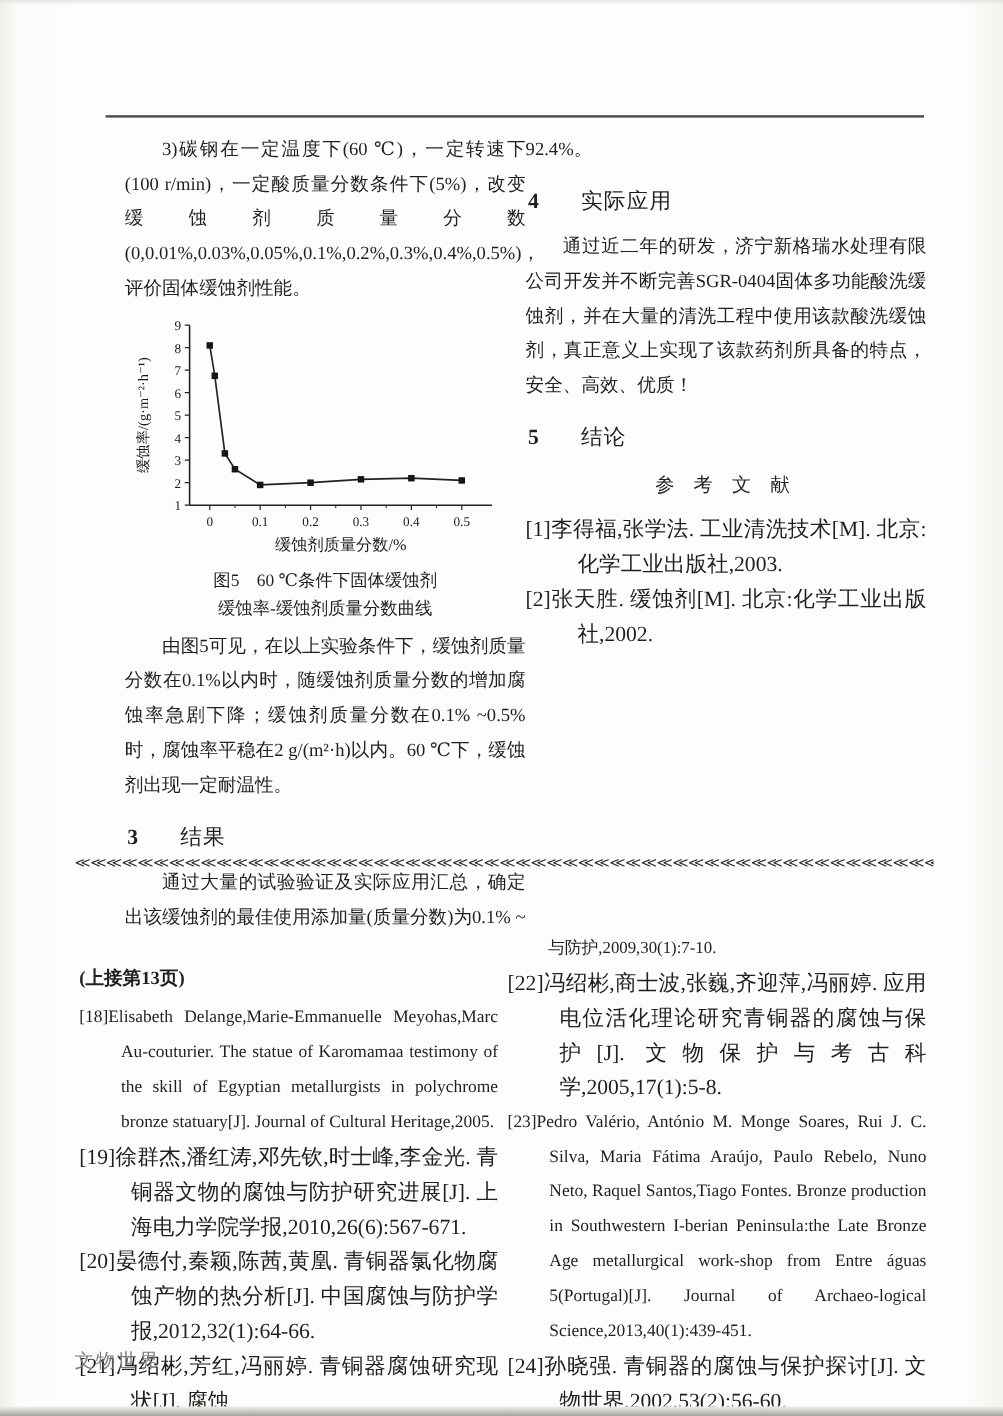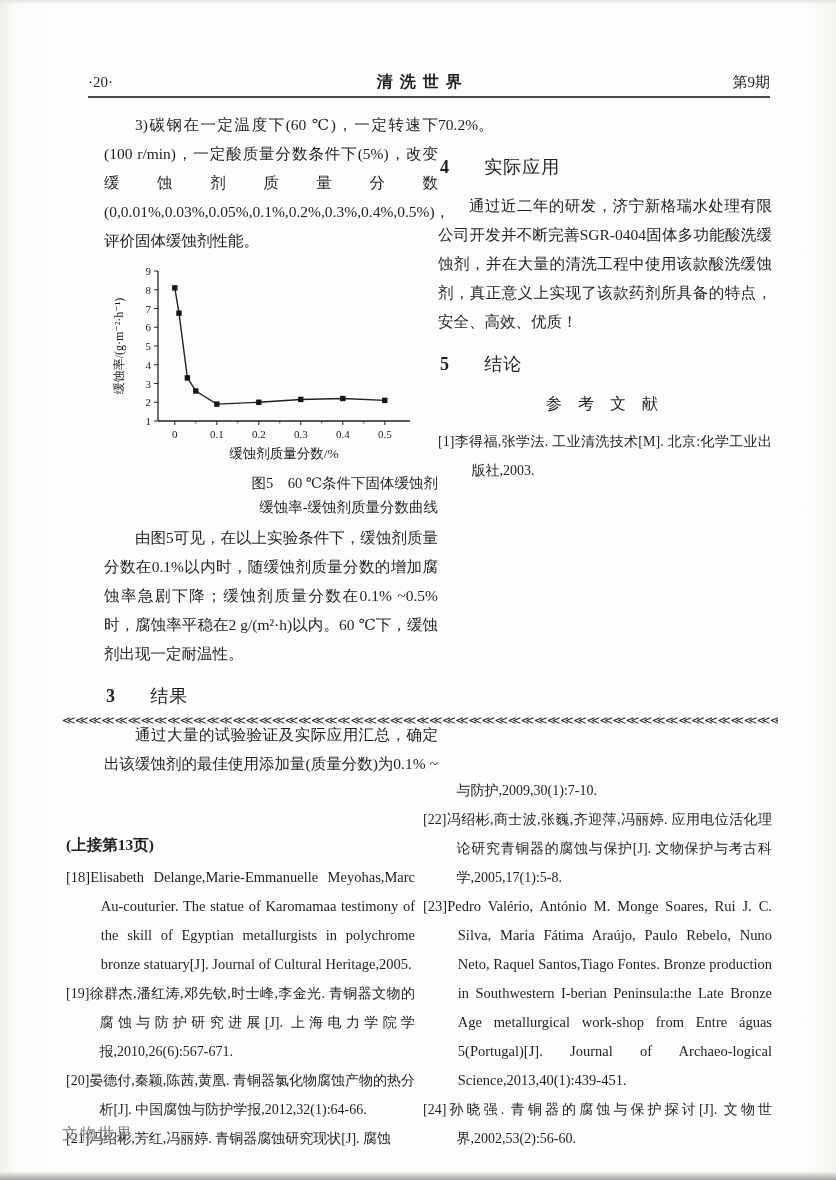--- a/index.html
+++ b/index.html
@@ -34,50 +34,45 @@
 
   p.body{font-size:15.5px;line-height:29px;text-align:justify;margin:0;}
   p.body.indent{text-indent:2em;}
 
   h2.sec{font-size:18px;font-weight:normal;margin:16px 0 12px 2px;letter-spacing:1px;}
   h2.sec .num{font-weight:bold;margin-right:1.9em;font-family:"Liberation Serif",serif;}
 
   figure{margin:6px 0 4px;}
   .chart-wrap{margin:4px 0 2px 6px;}
   svg text{font-family:"Liberation Serif","DejaVu Serif",serif;fill:#1b1b1b;}
-  figcaption{text-align:right;font-size:14.5px;line-height:24px;margin-top:2px;}
+  figcaption{text-align:center;font-size:14.5px;line-height:24px;margin-top:2px;}
 
   h3.refs-head{text-align:center;font-size:16px;font-weight:normal;
     letter-spacing:6px;margin:18px 0 12px;}
-  .ref{font-size:14px;line-height:29px;text-align:justify;
+  .ref{font-size:18px;line-height:29px;text-align:justify;
     padding-left:2.4em;text-indent:-2.4em;margin:0;}
   .ref.en{font-size:14.5px;}
   .ref-cont{font-size:14px;line-height:29px;padding-left:2.4em;margin:0;font-family:Liberation Serif, serif;}
 
   .continued-label{font-size:15.5px;font-weight:bold;margin:0 0 4px;line-height:29px;}
 
   .divider{position:absolute;top:712px;left:62px;width:716px;height:20px;
     overflow:hidden;white-space:nowrap;font-size:13px;letter-spacing:-0.5px;
     color:#2c2c2c;font-family:"DejaVu Sans","Liberation Sans",sans-serif;
     transform:scaleY(0.85);}
 
   .watermark{position:absolute;left:62px;top:1124px;font-size:16px;
     color:#7e7e7c;letter-spacing:2px;}
 </style>
 </head>
 <body>
 
 <div class="page">
   <div class="edge-top"></div>
 
-  <div class="header">
-    <span>·20·</span>
-    <span class="journal">清洗世界</span>
-    <span>第9期</span>
-  </div>
   <div class="header-rule"></div>
 
   <div class="cols top">
     <div class="col">
       <p class="body indent">3)碳钢在一定温度下(60 ℃)，一定转速下(100 r/min)，一定酸质量分数条件下(5%)，改变缓蚀剂质量分数(0,0.01%,0.03%,0.05%,0.1%,0.2%,0.3%,0.4%,0.5%)，评价固体缓蚀剂性能。</p>
 
       <figure>
         <div class="chart-wrap" id="chart-mount"><svg width="312" height="204">
               <line x1="48" y1="160" x2="300" y2="160" stroke="#222" stroke-width="1.3"></line>
               <line x1="48" y1="160" x2="48" y2="10" stroke="#222" stroke-width="1.3"></line>
@@ -138,33 +133,34 @@
       <p class="body indent">由图5可见，在以上实验条件下，缓蚀剂质量分数在0.1%以内时，随缓蚀剂质量分数的增加腐蚀率急剧下降；缓蚀剂质量分数在0.1% ~0.5%时，腐蚀率平稳在2 g/(m²·h)以内。60 ℃下，缓蚀剂出现一定耐温性。</p>
 
       <h2 class="sec">
         <span class="num">3</span><span>结果</span>
       </h2>
 
       <p class="body indent">通过大量的试验验证及实际应用汇总，确定出该缓蚀剂的最佳使用添加量(质量分数)为0.1% ~</p>
     </div>
 
     <div class="col">
-      <p class="body">70.2%。</p>
+      <p class="body">92.4%。</p>
 
       <h2 class="sec">
         <span class="num">4</span><span>实际应用</span>
       </h2>
       <p class="body indent">通过近二年的研发，济宁新格瑞水处理有限公司开发并不断完善SGR-0404固体多功能酸洗缓蚀剂，并在大量的清洗工程中使用该款酸洗缓蚀剂，真正意义上实现了该款药剂所具备的特点，安全、高效、优质！</p>
 
       <h2 class="sec">
         <span class="num">5</span><span>结论</span>
       </h2>
 
       <h3 class="refs-head">参 考 文 献</h3>
       <p class="ref">[1]李得福,张学法. 工业清洗技术[M]. 北京:化学工业出版社,2003.</p>
+      <p class="ref">[2]张天胜. 缓蚀剂[M]. 北京:化学工业出版社,2002.</p>
     </div>
   </div>
 
   <div class="divider" id="divider">≪≪≪≪≪≪≪≪≪≪≪≪≪≪≪≪≪≪≪≪≪≪≪≪≪≪≪≪≪≪≪≪≪≪≪≪≪≪≪≪≪≪≪≪≪≪≪≪≪≪≪≪≪≪≪≪≪≪≪≪≪≪≪≪≪≪≪≪≪≪≪≪≪≪≪≪≪≪≪≪≪≪≪≪≪≪≪≪≪≪≪≪≪≪≪</div>
 
   <div class="cols bottom">
     <div class="col">
       <p class="continued-label">(上接第13页)</p>
       <p class="ref en">[18]Elisabeth Delange,Marie-Emmanuelle Meyohas,Marc Au-couturier. The statue of Karomamaa testimony of the skill of Egyptian metallurgists in polychrome bronze statuary[J]. Journal of Cultural Heritage,2005.</p>
       <p class="ref">[19]徐群杰,潘红涛,邓先钦,时士峰,李金光. 青铜器文物的腐蚀与防护研究进展[J]. 上海电力学院学报,2010,26(6):567-671.</p>

